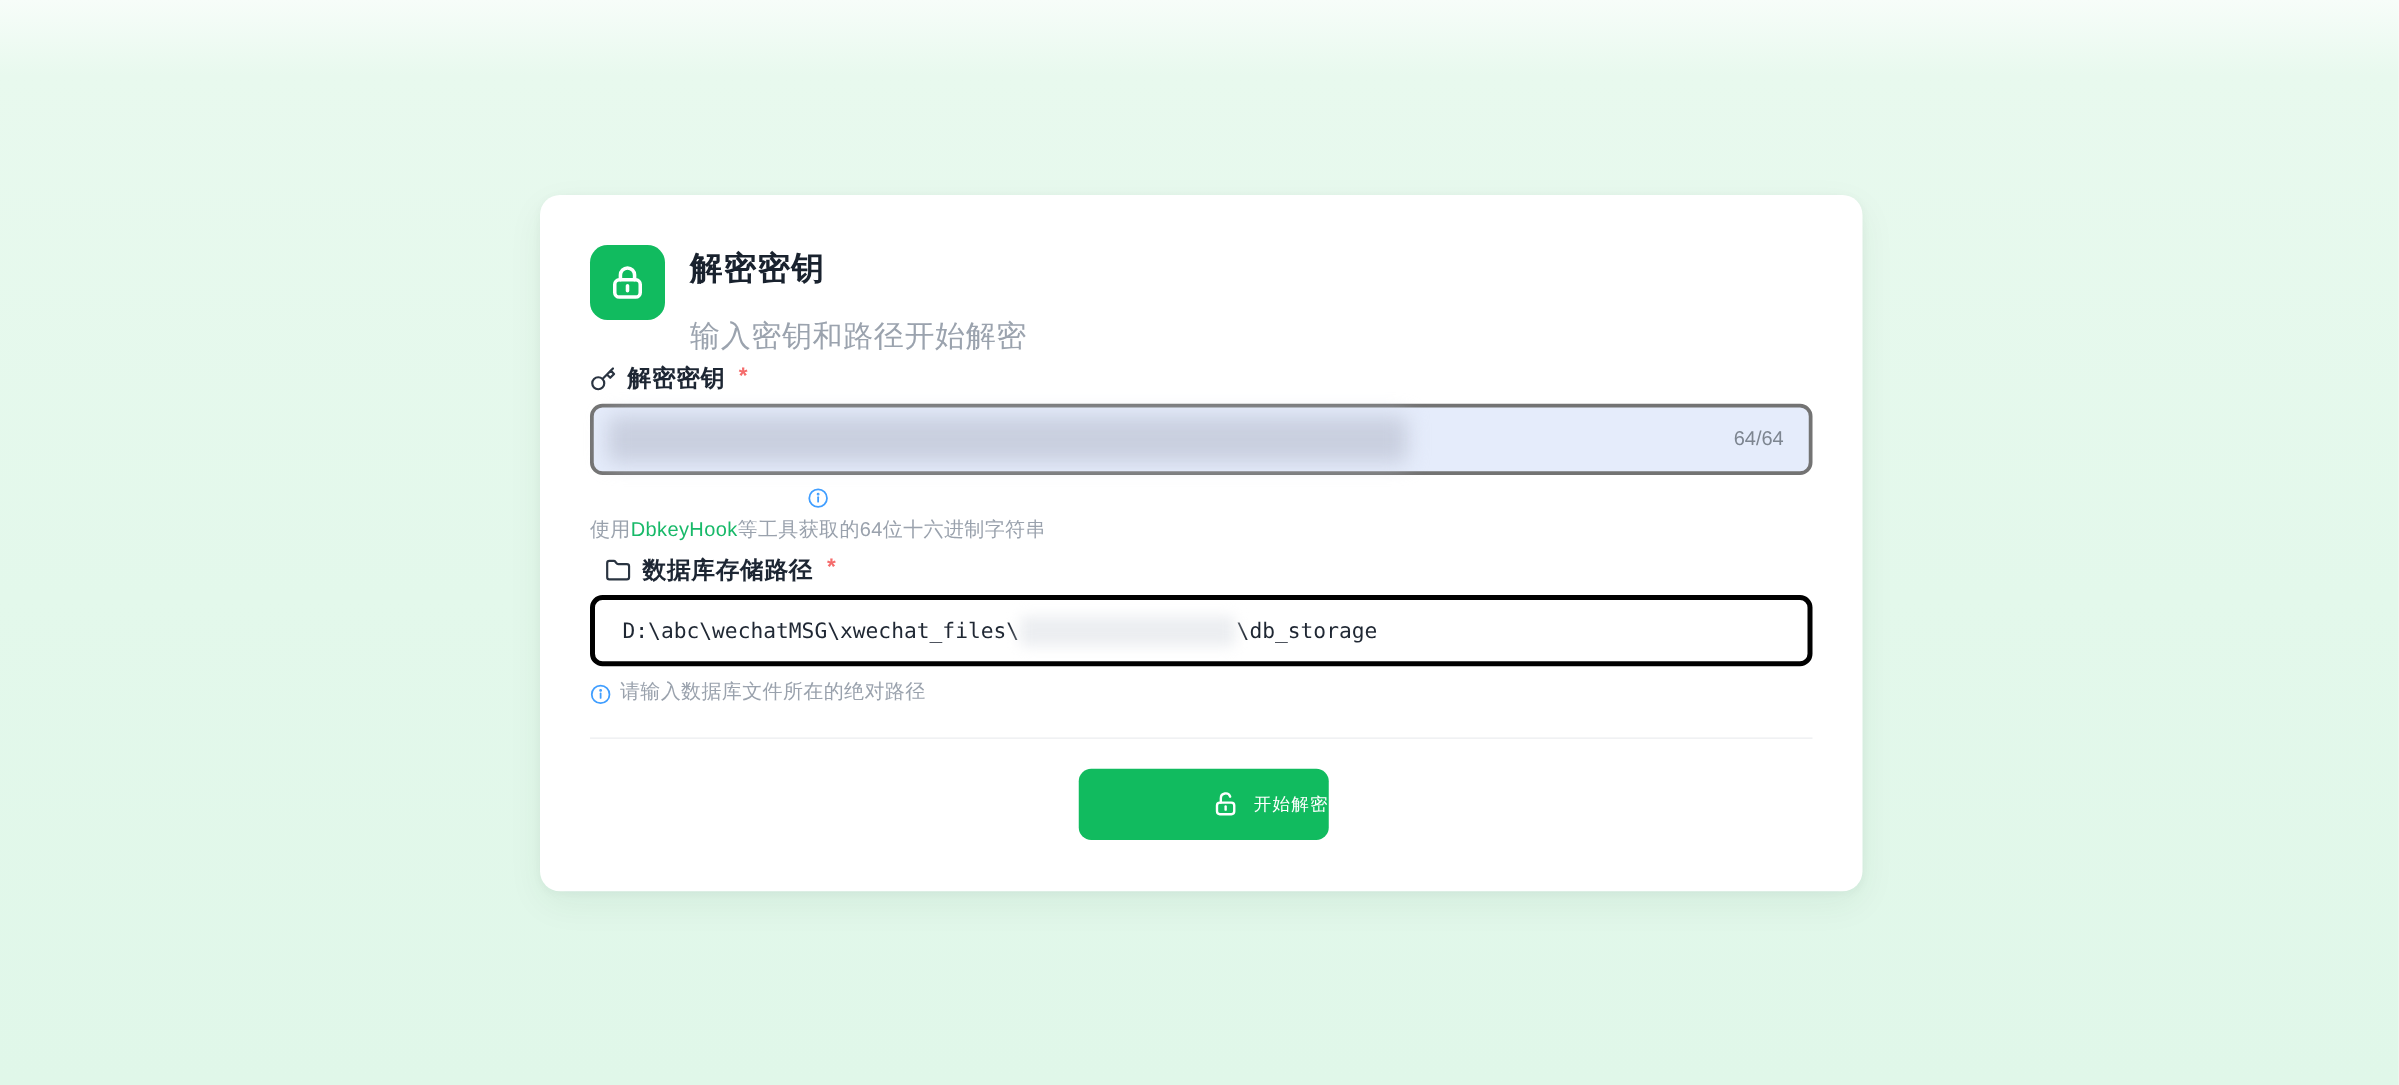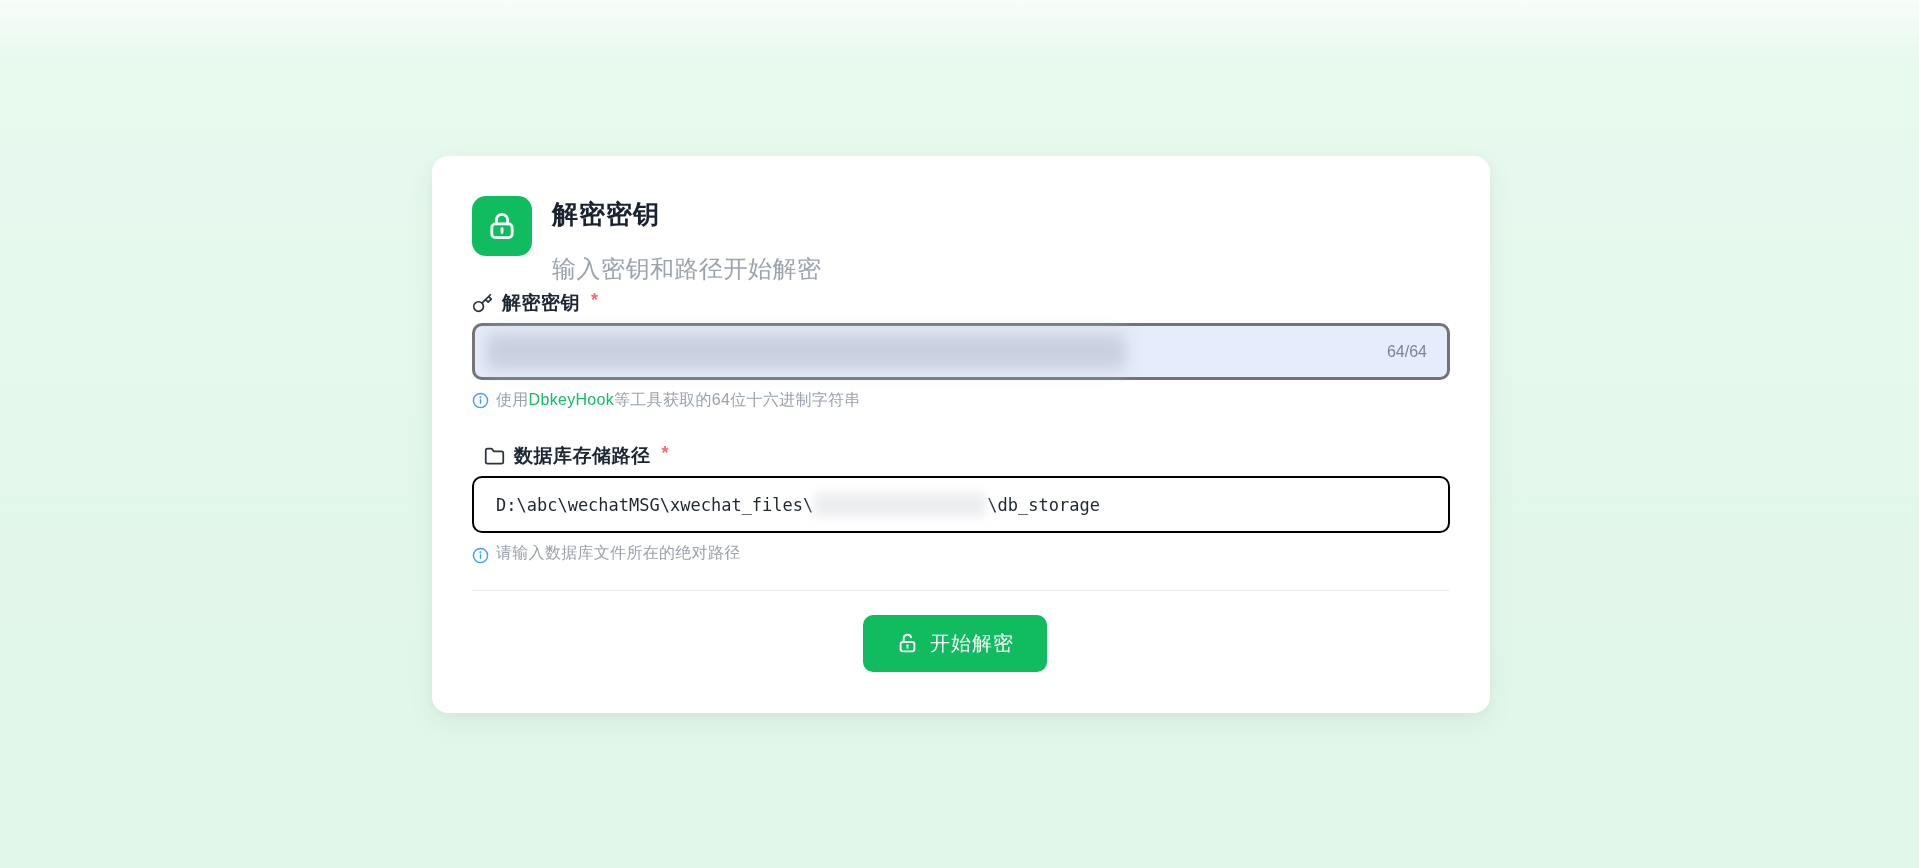--- a/index.html
+++ b/index.html
@@ -62,21 +62,21 @@
     border-radius: 6px;
     filter: blur(8px);
   }
   .key-counter {
     margin-left: auto;
     font-size: 16px; color: #7d8590;
   }
   .path-input {
     top: 320px;
     background: #ffffff;
-    border: 2px solid #000000;
+    border: 4px solid #000000;
     display: flex; align-items: center;
     padding: 0 18px 0 22px;
     font-family: "DejaVu Sans Mono", "Liberation Mono", monospace;
     font-size: 17px; color: #1f2733;
     white-space: pre;
   }
   .path-redacted {
     display: inline-block;
     width: 172px; height: 24px;
     background: #eceef1;
@@ -84,34 +84,34 @@
     filter: blur(5px);
     margin: 0 1px;
     vertical-align: middle;
   }
   .help-row {
     position: absolute; left: 40px;
     display: flex; align-items: center; gap: 7px;
     font-size: 16px; color: #9aa2ad;
     letter-spacing: 0.3px;
   }
-  .help-key { top: 234px; }
+  .help-key { top: 234px; flex-direction: column; }
   .help-path { top: 387px; align-items: flex-end; }
   .help-link { color: #18b969; cursor: pointer; }
   .divider {
     position: absolute; left: 40px; top: 434px;
     width: 978px; height: 1px; background: #ebedf0;
   }
   .submit-btn {
     position: absolute; left: 431px; top: 459px;
-    width: 184px; height: 57px;
+    width: 200px; height: 57px;
     background: #11bb5f;
     border: none; border-radius: 10px;
-    display: flex; align-items: center; justify-content: center; gap: 11px;
-    color: #ffffff; font-size: 20px; font-weight: 500;
+    display: flex; align-items: center; justify-content: flex-end; gap: 11px;
+    color: #ffffff; font-size: 14px; font-weight: 500;
     font-family: "Liberation Sans", "DejaVu Sans", sans-serif;
     letter-spacing: 1px;
     cursor: pointer;
   }
   .icon-inline { display: inline-flex; align-items: center; justify-content: center; }
   svg { display: block; }
 </style>
 </head>
 <body>
 

